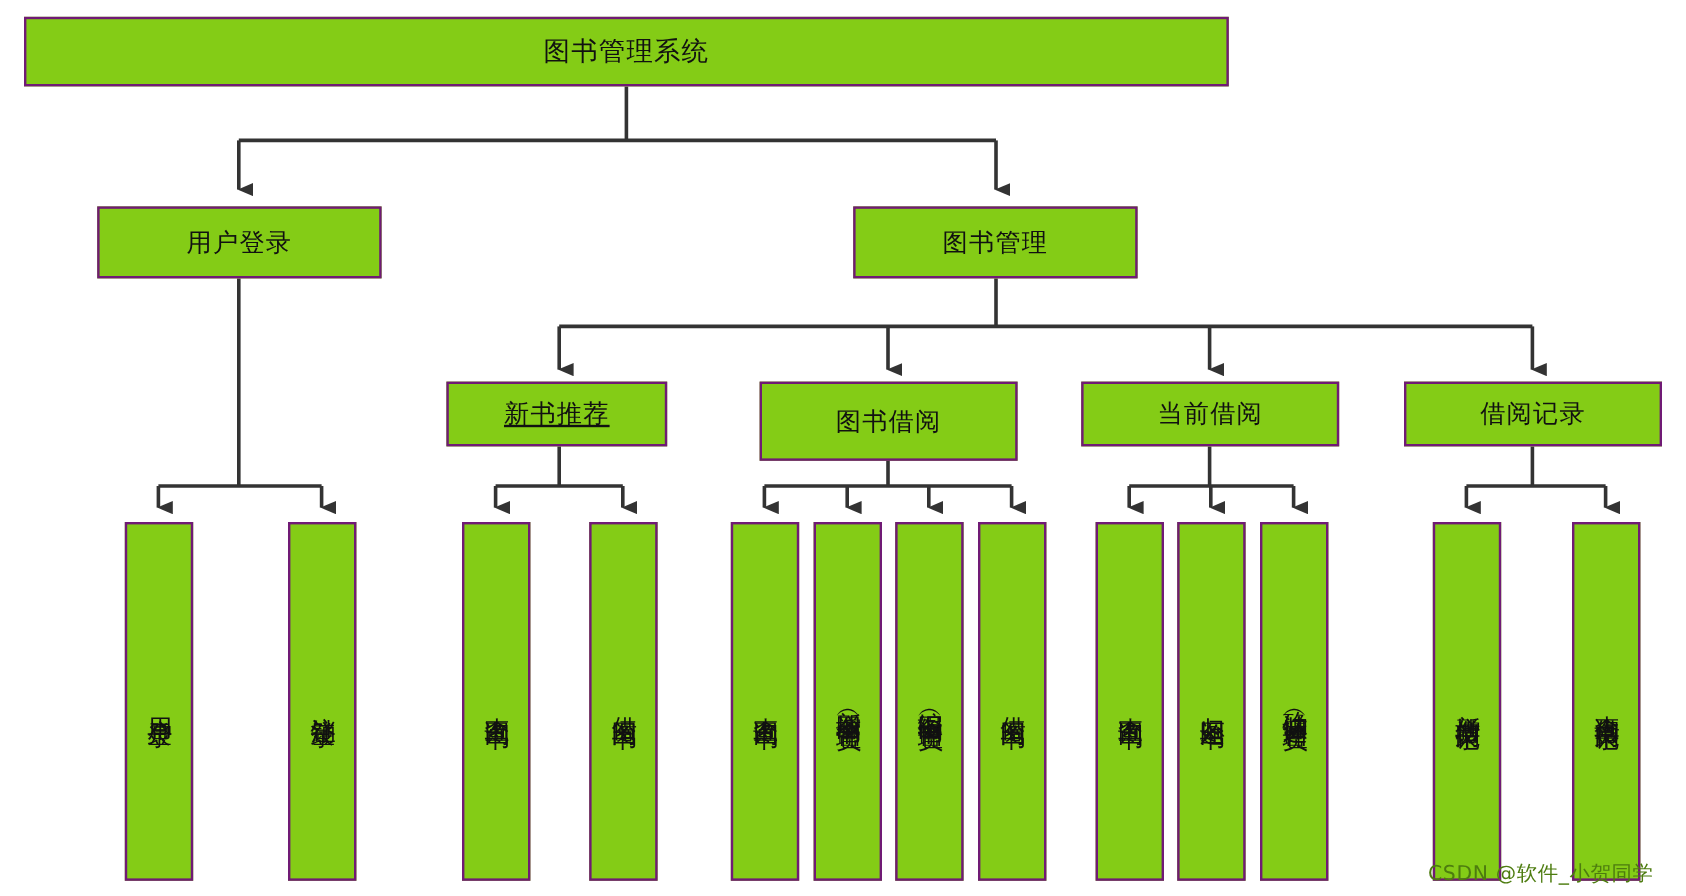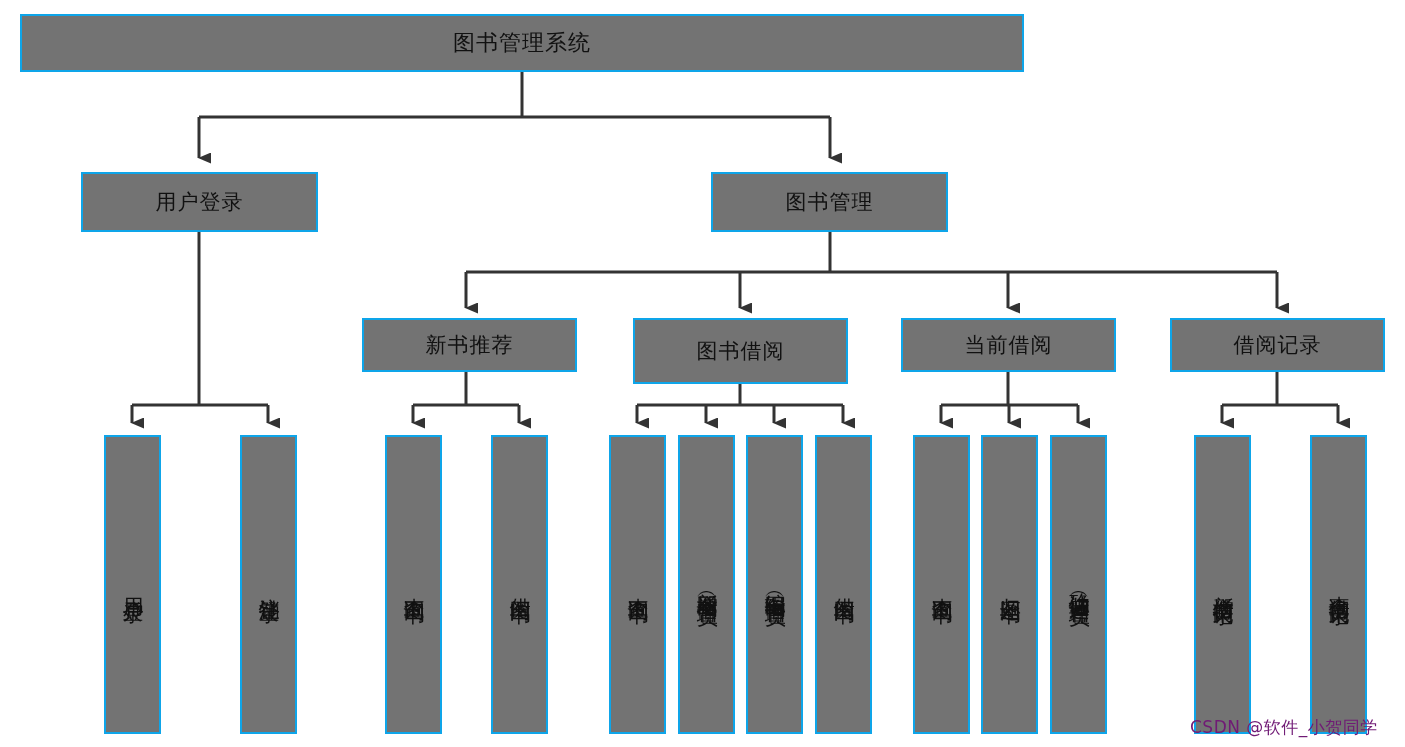--- a/index.html
+++ b/index.html
@@ -21,22 +21,22 @@
     position: absolute;
     left: 0;
     top: 0;
     width: 1405px;
     height: 747px;
     pointer-events: none;
   }
   .node {
     position: absolute;
     box-sizing: border-box;
-    border: 2px solid #0ea5e9;
-    background: #737373;
+    border: 2px solid #701a75;
+    background: #84cc16;
     display: flex;
     align-items: center;
     justify-content: center;
     color: #111111;
     text-align: right;
   }
   .node.h {
     font-size: 21px;
     letter-spacing: 1px;
   }
@@ -48,21 +48,21 @@
     writing-mode: vertical-rl;
     text-orientation: upright;
     line-height: 1.12;
     white-space: nowrap;
   }
   .node.root {
     font-size: 22px;
   }
   .watermark {
     position: absolute;
-    color: #701a75;
+    color: #4d7c0f;
     font-size: 17px;
     white-space: nowrap;
     letter-spacing: 0.5px;
   }
 </style>
 </head>
 <body>
 
 <div id="canvas">
 
@@ -118,21 +118,21 @@
     <span>图书管理系统</span>
   </div>
 
   <div class="node h" style="left:81px; top:172px; width:237px; height:60px;">
     <span>用户登录</span>
   </div>
   <div class="node h" style="left:711px; top:172px; width:237px; height:60px;font-family:Liberation Mono, monospace;">
     <span>图书管理</span>
   </div>
 
-  <div class="node h" style="left:362px; top:318px; width:215px; height:54px;">
+  <div class="node h" style="left:372px; top:318px; width:184px; height:54px;text-decoration:underline;">
     <span>新书推荐</span>
   </div>
   <div class="node h" style="left:633px; top:318px; width:215px; height:66px;">
     <span>图书借阅</span>
   </div>
   <div class="node h" style="left:1170px; top:318px; width:215px; height:54px;">
     <span>借阅记录</span>
   </div>
   <div class="node h" style="left:901px; top:318px; width:215px; height:54px;">
     <span>当前借阅</span>

